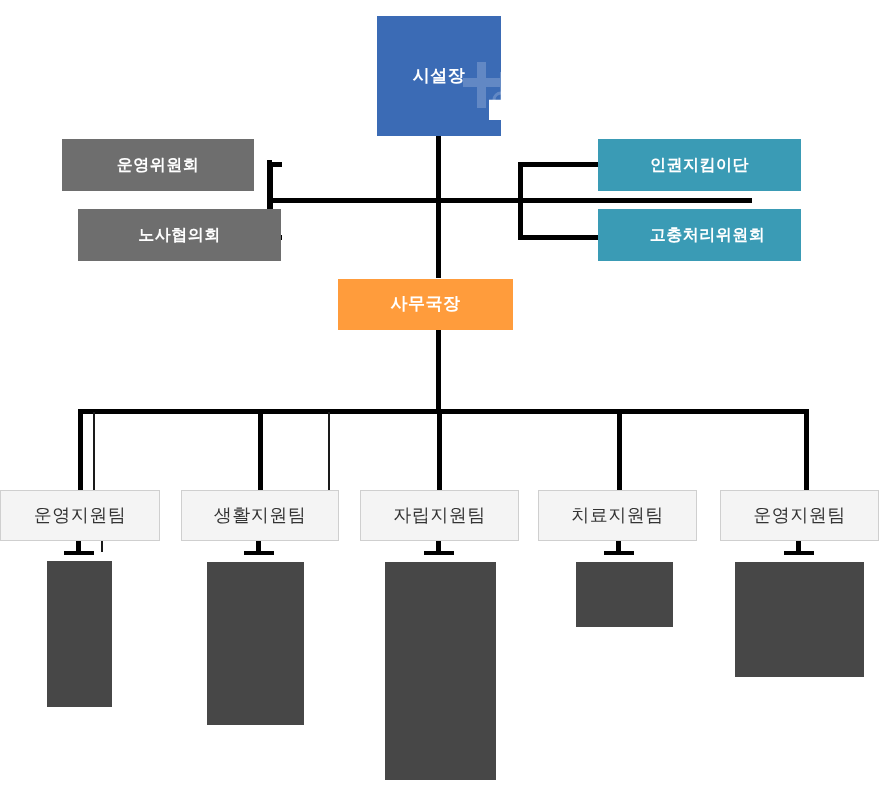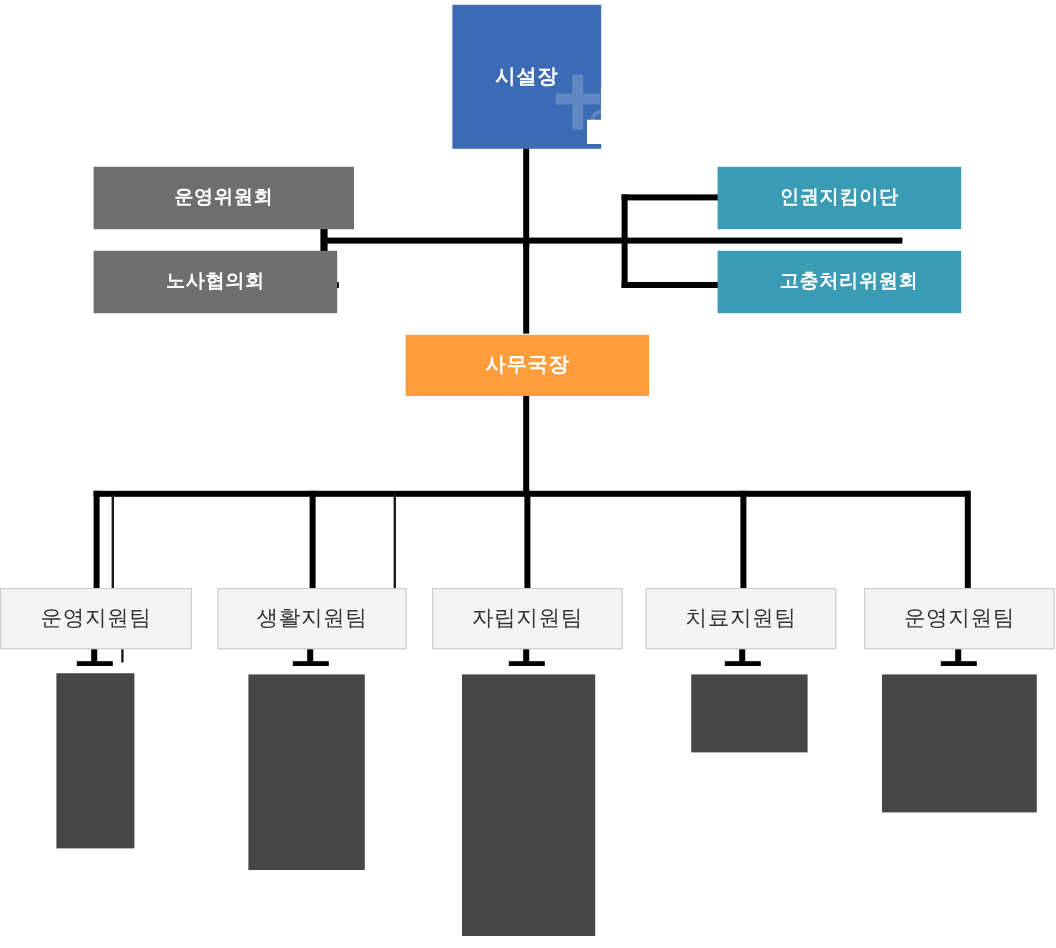--- a/index.html
+++ b/index.html
@@ -193,49 +193,49 @@
 
   <div class="conn" style="left:436px; top:540px; width:5px; height:14px;"></div>
   <div class="conn" style="left:424px; top:551px; width:30px; height:4px;"></div>
 
   <div class="conn" style="left:616px; top:540px; width:5px; height:14px;"></div>
   <div class="conn" style="left:604px; top:551px; width:30px; height:4px;"></div>
 
   <div class="conn" style="left:796px; top:540px; width:5px; height:14px;"></div>
   <div class="conn" style="left:784px; top:551px; width:30px; height:4px;"></div>
 
-  <div class="node node-director" style="left:377px; top:4px; width:124px; height:120px;">
+  <div class="node node-director" style="left:377px; top:16px; width:124px; height:120px;">
     <span class="node-label">시설장</span>
   </div>
 
   <div class="director-notch" style="left:489px; top:72px; width:42px; height:48px;
               clip-path: polygon(28% 0%, 100% 0%, 100% 100%, 0% 100%, 0% 58%, 28% 58%);"></div>
   <svg class="director-watermark" style="left:455px; top:58px;" width="64" height="62" viewBox="0 0 64 62">
     <rect x="22" y="4" width="9" height="46" fill="#8aa6d4"></rect>
     <rect x="8" y="20" width="37" height="9" fill="#8aa6d4"></rect>
     <circle cx="46" cy="42" r="7" fill="none" stroke="#8aa6d4" stroke-width="3"></circle>
   </svg>
 
-  <div class="node node-gray" style="left:78px; top:139px; width:217px; height:52px;">
+  <div class="node node-gray" style="left:62px; top:139px; width:192px; height:52px;">
     <span class="node-label">운영위원회</span>
   </div>
 
   <div class="node node-gray" style="left:78px; top:209px; width:203px; height:52px;">
     <span class="node-label">노사협의회</span>
   </div>
 
   <div class="node node-teal" style="left:598px; top:139px; width:203px; height:52px;">
     <span class="node-label">인권지킴이단</span>
   </div>
 
   <div class="node node-teal" style="left:598px; top:209px; width:203px; height:52px;padding-left:16px;">
     <span class="node-label">고충처리위원회</span>
   </div>
 
-  <div class="node node-orange" style="left:338px; top:279px; width:203px; height:51px;">
+  <div class="node node-orange" style="left:338px; top:279px; width:175px; height:51px;">
     <span class="node-label">사무국장</span>
   </div>
 
   <div class="node node-team" style="left:0px; top:490px; width:160px; height:51px;">
     <span class="node-label">운영지원팀</span>
   </div>
 
   <div class="node node-team" style="left:181px; top:490px; width:158px; height:51px;text-align:right;">
     <span class="node-label">생활지원팀</span>
   </div>

